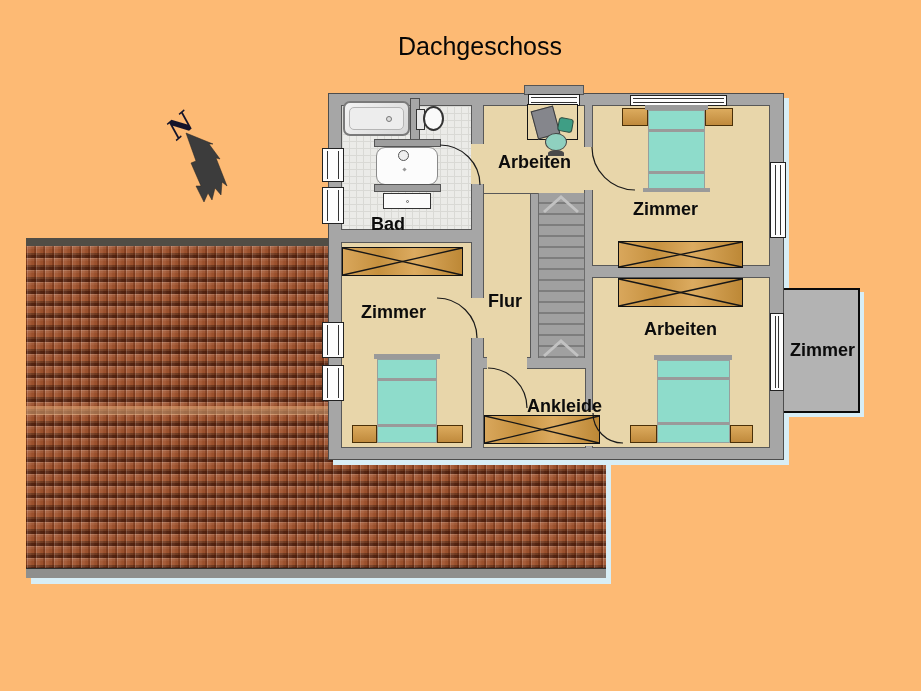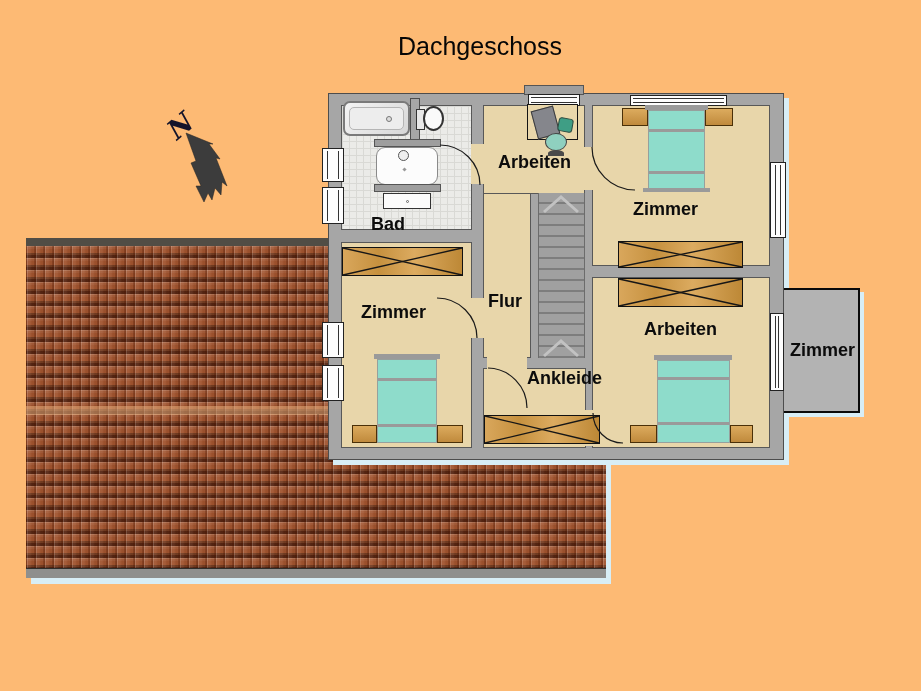--- a/index.html
+++ b/index.html
@@ -217,16 +217,16 @@
 
     <path d="M186,133 L196,161 L191,163 L201,186 L196,186 L204,202 L208,193 L212,200 L215,188 L221,195 L222,182 L227,186 L216,158 L220,159 L209,144 L213,144 Z" fill="#3c3c3c" stroke="#222" stroke-width="0.5"></path>
   </svg>
 
   <div class="abs lbl" style="left:371px;top:214px;">Bad</div>
   <div class="abs lbl" style="left:498px;top:152px;">Arbeiten</div>
   <div class="abs lbl" style="left:633px;top:199px;">Zimmer</div>
   <div class="abs lbl" style="left:488px;top:259px;margin-top:32px;">Flur</div>
   <div class="abs lbl" style="left:361px;top:302px;">Zimmer</div>
   <div class="abs lbl" style="left:644px;top:319px;">Arbeiten</div>
-  <div class="abs lbl" style="left:527px;top:368px;">Ankleide</div>
+  <div class="abs lbl" style="left:527px;top:396px;">Ankleide</div>
   <div class="abs lbl" style="left:790px;top:340px;">Zimmer</div>
 
 </div>
 
 </body></html>

